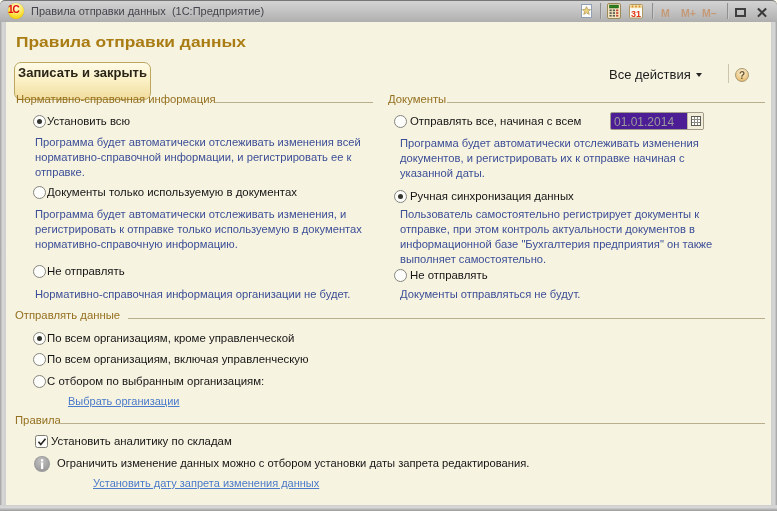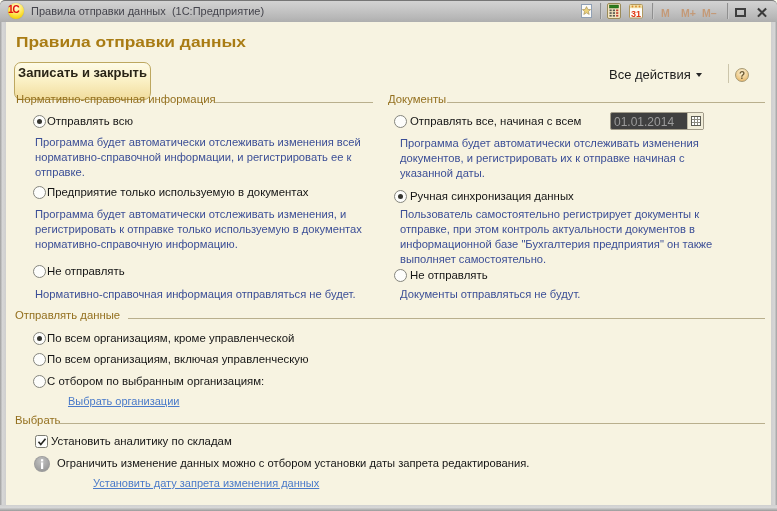--- a/index.html
+++ b/index.html
@@ -45,21 +45,21 @@
 
 .radio { position:absolute; width:13px; height:13px; border-radius:50%; background:#fdfdfb; border:1px solid #85857d; }
 .radio.sel::after { content:""; position:absolute; left:3px; top:3px; width:5px; height:5px; border-radius:50%; background:#35352f; }
 .lbl { position:absolute; font-size:11.4px; color:#141414; white-space:nowrap; }
 .desc { position:absolute; font-size:11.2px; line-height:15.2px; color:#3b4e96; }
 .link { position:absolute; font-size:11px; color:#4a7ac9; text-decoration:underline; white-space:nowrap;padding-left:33px; }
 .checkbox { position:absolute; left:35px; top:435px; width:13px; height:13px; border:1px solid #7c7c72; border-radius:2.5px; background:#fdfdfb; }
 .checkbox svg { position:absolute; left:0px; top:0px; }
 
 
-.datef { position:absolute; left:610px; top:112px; width:94px; height:18px; background:#404040; border:1px solid #a29c8a; border-radius:2px; }
+.datef { position:absolute; left:610px; top:112px; width:94px; height:18px; background:#4c1d95; border:1px solid #a29c8a; border-radius:2px; }
 .datef .txt { position:absolute; left:3px; top:1.5px; font-size:12px; color:#9b9b9b; }
 .datef .dbtn { position:absolute; right:0; top:0; width:16px; height:16px; background:#f1edd9; border-left:1px solid #bdb8a4; }
 
 .info { position:absolute; left:34px; top:456px; width:16px; height:16px; }
 .blacktext { position:absolute; font-size:11.2px; color:#141414; white-space:nowrap; }
 </style>
 </head>
 <body>
 <div class="win"></div>
 <div class="titlebar"></div>
@@ -117,28 +117,28 @@
 <div class="btn">Записать и закрыть</div>
 <div class="alldo">Все действия<span class="tri"></span></div>
 <div class="tool-sep"></div>
 <div class="help">
     <span>?</span>
   </div>
 
 <div class="gt" style="left:16px;top:93px">Нормативно-справочная информация</div>
 <div class="gl" style="left:215px;top:102px;width:158px"></div>
 <div class="radio sel" style="left:33px;top:115px"></div>
-<div class="lbl" style="left:47px;top:115px">Отправлять всю</div>
+<div class="lbl" style="left:47px;top:115px">Установить всю</div>
 <div class="desc" style="left:35px;top:135px">Программа будет автоматически отслеживать изменения всей<br>нормативно-справочной информации, и регистрировать ее к<br>отправке.</div>
 <div class="radio" style="left:33px;top:186px"></div>
-<div class="lbl" style="left:47px;top:186px">Предприятие только используемую в документах</div>
+<div class="lbl" style="left:47px;top:186px">Документы только используемую в документах</div>
 <div class="desc" style="left:35px;top:206.5px">Программа будет автоматически отслеживать изменения, и<br>регистрировать к отправке только используемую в документах<br>нормативно-справочную информацию.</div>
 <div class="radio" style="left:33px;top:265px"></div>
 <div class="lbl" style="left:47px;top:265px">Не отправлять</div>
-<div class="desc" style="left:35px;top:287px">Нормативно-справочная информация отправляться не будет.</div>
+<div class="desc" style="left:35px;top:287px">Нормативно-справочная информация организации не будет.</div>
 
 <div class="gt" style="left:388px;top:93px">Документы</div>
 <div class="gl" style="left:447px;top:102px;width:318px"></div>
 <div class="radio" style="left:394px;top:115px"></div>
 <div class="lbl" style="left:410px;top:115px">Отправлять все, начиная с всем</div>
 <div class="datef">
     <span class="txt">01.01.2014</span>
   <span class="dbtn"><svg width="16" height="16">
         <rect x="3.5" y="3.5" width="9" height="9" fill="#ffffff" stroke="#5c5c54" stroke-width="1"></rect>
         <g stroke="#8a8a80" stroke-width="1">
@@ -160,21 +160,21 @@
 <div class="gt" style="left:15px;top:309px">Отправлять данные</div>
 <div class="gl" style="left:128px;top:318px;width:637px"></div>
 <div class="radio sel" style="left:33px;top:332px"></div>
 <div class="lbl" style="left:47px;top:332px">По всем организациям, кроме управленческой</div>
 <div class="radio" style="left:33px;top:353px"></div>
 <div class="lbl" style="left:47px;top:353px">По всем организациям, включая управленческую</div>
 <div class="radio" style="left:33px;top:375px"></div>
 <div class="lbl" style="left:47px;top:375px">С отбором по выбранным организациям:</div>
 <div class="link" style="left:35px;top:395px">Выбрать организации</div>
 
-<div class="gt" style="left:15px;top:414px">Выбрать</div>
+<div class="gt" style="left:15px;top:414px">Правила</div>
 <div class="gl" style="left:57px;top:423px;width:708px"></div>
 <div class="checkbox">
     <svg width="13" height="13">
       <path d="M2.5 5.8 L4.8 8.6 L9.5 2.8" stroke="#24241f" stroke-width="1.6" fill="none"></path>
     </svg>
   </div>
 <div class="lbl" style="left:51px;top:435px">Установить аналитику по складам</div>
 <div class="info"><svg width="16" height="16">
       <circle cx="8" cy="8" r="8" fill="#9c9c9c"></circle>
       <circle cx="8" cy="8" r="7.2" fill="url(#gi)"></circle>

